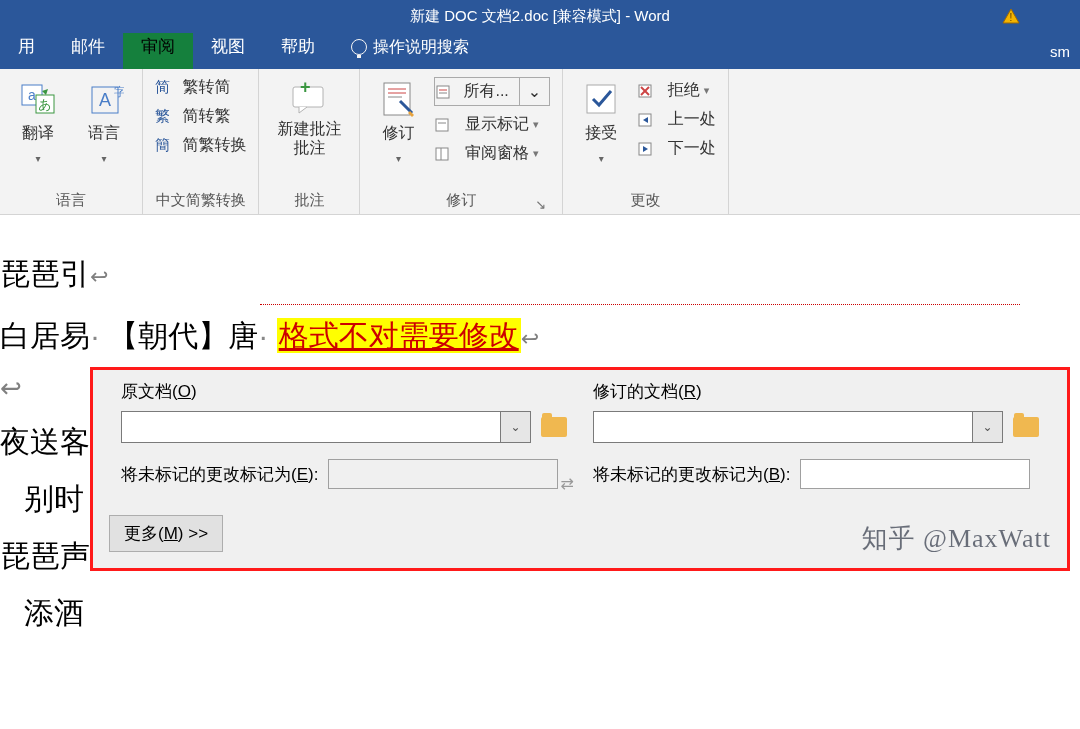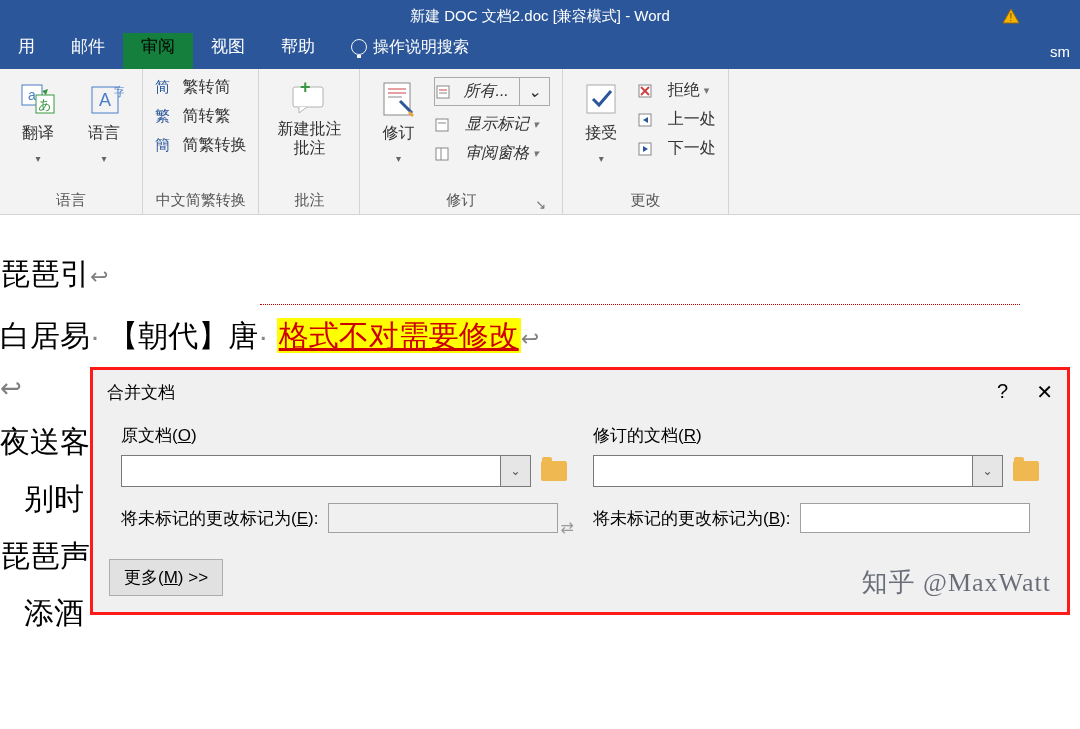--- a/index.html
+++ b/index.html
@@ -146,21 +146,21 @@
             <rect x="6" y="4" width="26" height="32" fill="#fff" stroke="#888"></rect>
             <line x1="10" y1="10" x2="28" y2="10" stroke="#c44"></line>
             <line x1="10" y1="14" x2="28" y2="14" stroke="#c44"></line>
             <line x1="10" y1="18" x2="24" y2="18" stroke="#888"></line>
             <path d="M22 22 L34 34" stroke="#2b579a" stroke-width="3"></path>
             <path d="M32 32 L36 36 L34 38 L30 34 Z" fill="#e8a33d"></path>
           </svg>
         <span>修订</span>
         <span class="tiny-arrow"></span>
       </div>
-      <div class="stack" style="padding-top:0;font-style:italic;">
+      <div class="stack" style="padding-top:0;">
         <div class="row" style="border:1px solid #aaa;">
           <svg width="18" height="16">
               <rect x="2" y="2" width="12" height="12" fill="#fff" stroke="#888"></rect>
               <line x1="4" y1="6" x2="12" y2="6" stroke="#c44"></line>
               <line x1="4" y1="9" x2="12" y2="9" stroke="#888"></line>
             </svg>
           <span style="padding:0 6px;">所有...</span>
           <span style="border-left:1px solid #aaa; padding:4px 8px;">⌄</span>
         </div>
         <div class="row dropdown-arrow"><svg width="18" height="16">
@@ -217,27 +217,20 @@
       <span class="highlight">格式不对需要修改</span><span class="para-mark">↩</span>
     </div>
     <div class="para-mark" style="font-size:26px;">↩</div>
     <div><span>夜送客</span><span>,</span></div>
     <div style="padding-left:24px;"><span>别时</span></div>
     <div><span>琵琶声</span><span>,</span></div>
     <div style="padding-left:24px;"><span>添酒</span></div>
   </div>
 
   <div class="dialog-wrap">
-    <div class="dialog-title">
-      <span>合并文档</span>
-      <span class="right">
-        <span style="cursor:pointer;">?</span>
-        <span style="cursor:pointer;">✕</span>
-      </span>
-    </div>
     <div class="dialog-body">
       <div class="col">
         <div class="lbl"><span>原文档(</span><span class="underlined">O</span><span>)</span></div>
         <div class="inputrow">
           <div class="combo">
             <input type="text" style="">
             <button>⌄</button>
           </div>
           <div class="folder-icon"></div>
         </div>

